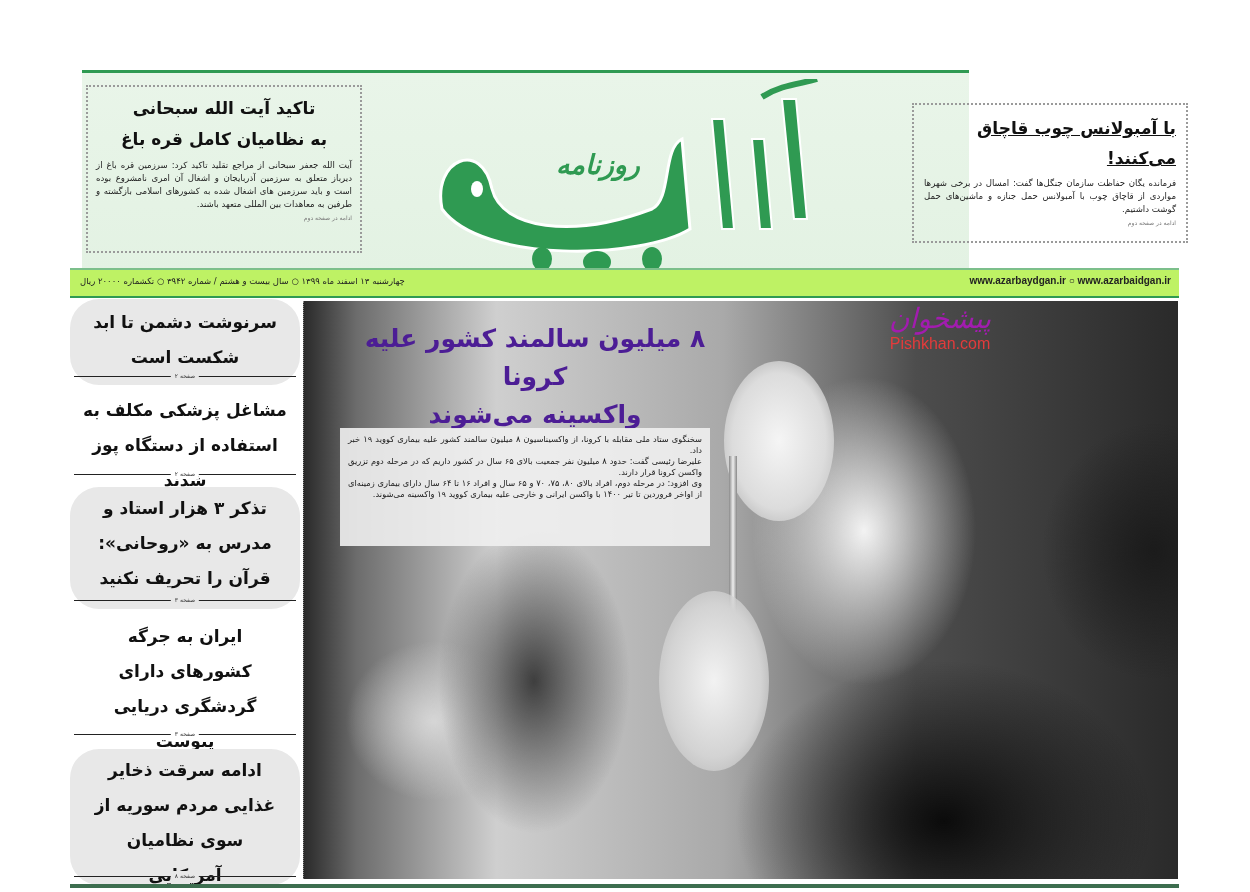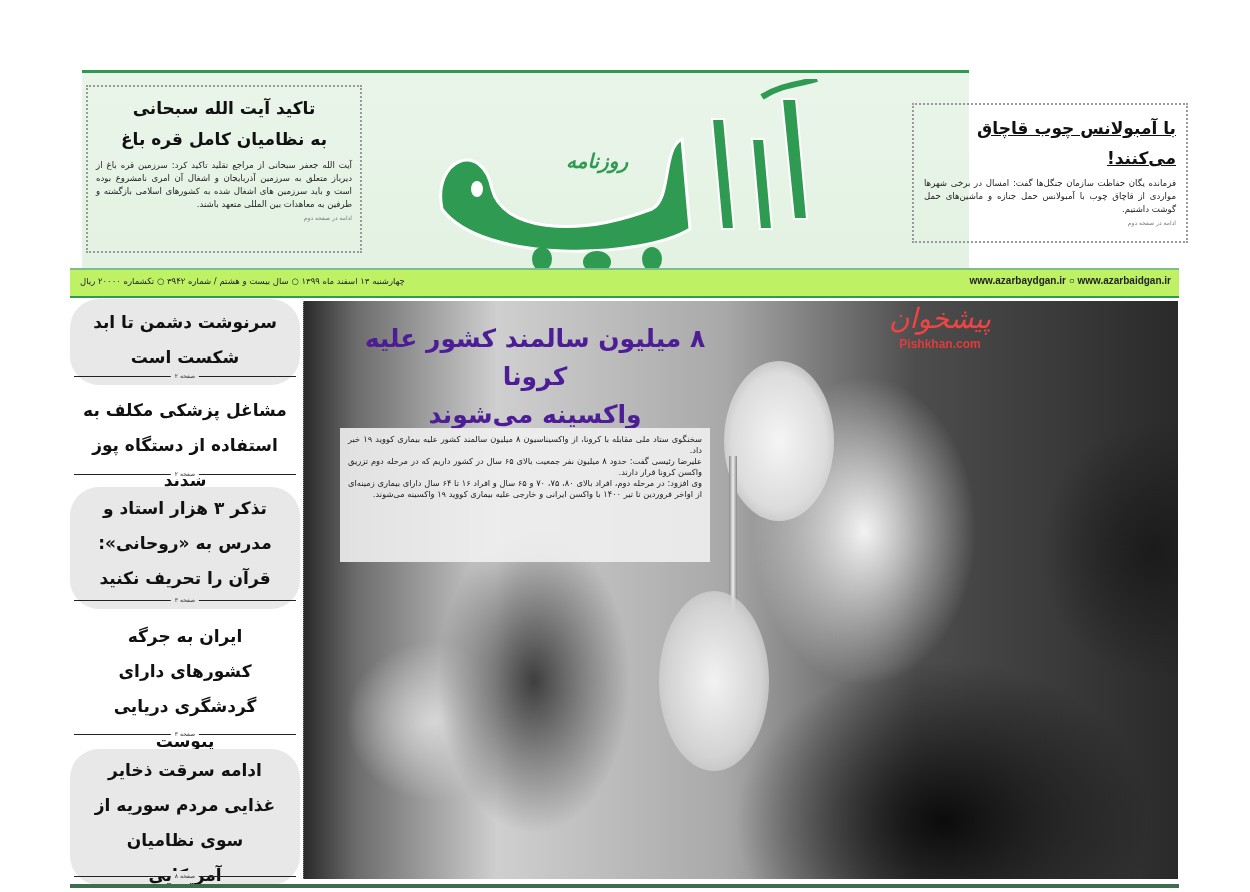--- a/index.html
+++ b/index.html
@@ -37,25 +37,25 @@
       radial-gradient(ellipse 140px 160px at 850px 250px, #1b1b1b 0%, rgba(20,20,20,0) 80%),
       radial-gradient(ellipse 120px 190px at 230px 380px, #3e3e3e 0%, rgba(60,60,60,0) 80%),
       radial-gradient(ellipse 110px 100px at 130px 420px, #d6d6d6 0%, rgba(210,210,210,0) 80%),
       linear-gradient(90deg,#2a2a2a 0%, #6c6c6c 6%, #cfcfcf 22%, #a9a9a9 48%, #4d4d4d 70%, #2a2a2a 100%);
     border-left:1px dotted #888; }
   .photo .glove1 { position:absolute; left:420px; top:60px; width:110px; height:160px; background:radial-gradient(ellipse at center,#f5f5f5 0%,#dcdcdc 60%,rgba(200,200,200,0) 100%); border-radius:50%; }
   .photo .glove2 { position:absolute; left:355px; top:290px; width:110px; height:180px; background:radial-gradient(ellipse at center,#f2f2f2 0%,#d3d3d3 60%,rgba(200,200,200,0) 100%); border-radius:50%; }
   .photo .syringe { position:absolute; left:425px; top:155px; width:8px; height:160px; background:linear-gradient(90deg,#888,#eee,#888); }
   .headline { position:absolute; left:265px; top:250px; width:400px; direction:rtl; text-align:center; }
   .headline h1 { margin:0; font-size:25px; line-height:38px; font-weight:bold; color:#4c1d95; }
-  .lead { position:absolute; left:270px; top:358px; width:370px; height:134px; background:rgba(240,240,240,0.9); direction:rtl; box-sizing:border-box; padding:6px 8px; }
+  .lead { position:absolute; left:270px; top:358px; width:370px; height:118px; background:rgba(240,240,240,0.9); direction:rtl; box-sizing:border-box; padding:6px 8px; }
   .lead p { margin:0; font-size:8.3px; line-height:11px; color:#222; text-align:justify; }
   .watermark { position:absolute; left:810px; top:232px; width:120px; direction:rtl; text-align:center; }
-  .watermark .fa { font-size:28px; color:#ef4444; font-family:"DejaVu Serif", serif; font-style:italic; line-height:34px; }
-  .watermark .en { font-size:12px; color:#e23b3b; font-family:"Liberation Sans", sans-serif; font-weight:bold; line-height:16px; }
+  .watermark .fa { font-size:28px; color:#a21caf; font-family:"DejaVu Serif", serif; font-style:italic; line-height:34px; }
+  .watermark .en { font-size:16px; color:#e23b3b; font-family:"Liberation Sans", sans-serif; font-weight:normal; line-height:16px; }
   .footer-bar { position:absolute; left:0; top:814px; width:1109px; height:4px; background:#3d6e4f; }
 </style>
 </head>
 <body>
 
 <div class="page">
 
   <div class="masthead">
     <div class="box box-left">
       <h2>تاکید آیت الله سبحانی</h2>
@@ -69,21 +69,21 @@
         <path d="M20 130 C 10 80, 60 60, 70 110 C 80 150, 150 160, 230 130 C 250 120, 240 70, 260 60 L 268 150 C 220 180, 60 185, 20 130 Z" fill="#2f9a52" stroke="#fff" stroke-width="3"></path>
         <path d="M290 40 L 300 150 L 312 150 L 302 40 Z" fill="#2f9a52" stroke="#fff" stroke-width="2"></path>
         <path d="M330 60 L 338 150 L 350 150 L 342 60 Z" fill="#2f9a52" stroke="#fff" stroke-width="2"></path>
         <path d="M360 20 L 372 140 L 385 140 L 374 20 Z" fill="#2f9a52" stroke="#fff" stroke-width="2"></path>
         <path d="M340 18 C 360 5, 380 5, 395 0" stroke="#2f9a52" stroke-width="6" fill="none"></path>
         <ellipse cx="120" cy="180" rx="10" ry="12" fill="#2f9a52"></ellipse>
         <ellipse cx="175" cy="183" rx="14" ry="11" fill="#2f9a52"></ellipse>
         <ellipse cx="230" cy="180" rx="10" ry="12" fill="#2f9a52"></ellipse>
         <ellipse cx="55" cy="110" rx="6" ry="8" fill="#fff"></ellipse>
       </svg>
-      <div style="position:absolute;left:144px;top:70px;font-size:20px;font-style:italic;color:#2f9a52;font-weight:bold;font-family:'DejaVu Serif',serif;direction:rtl;">روزنامه</div>
+      <div style="position:absolute;left:134px;top:70px;font-size:27px;font-style:italic;color:#2f9a52;font-weight:bold;font-family:'DejaVu Serif',serif;direction:rtl;">روزنامه</div>
     </div>
 
     <div class="box box-right">
       <h2>با آمبولانس چوب قاچاق می‌کنند!</h2>
       <p>فرمانده یگان حفاظت سازمان جنگل‌ها گفت: امسال در برخی شهرها مواردی از قاچاق چوب با آمبولانس حمل جنازه و ماشین‌های حمل گوشت داشتیم.</p>
       <div class="cont">ادامه در صفحه دوم</div>
     </div>
   </div>
 
   <div class="datebar">

